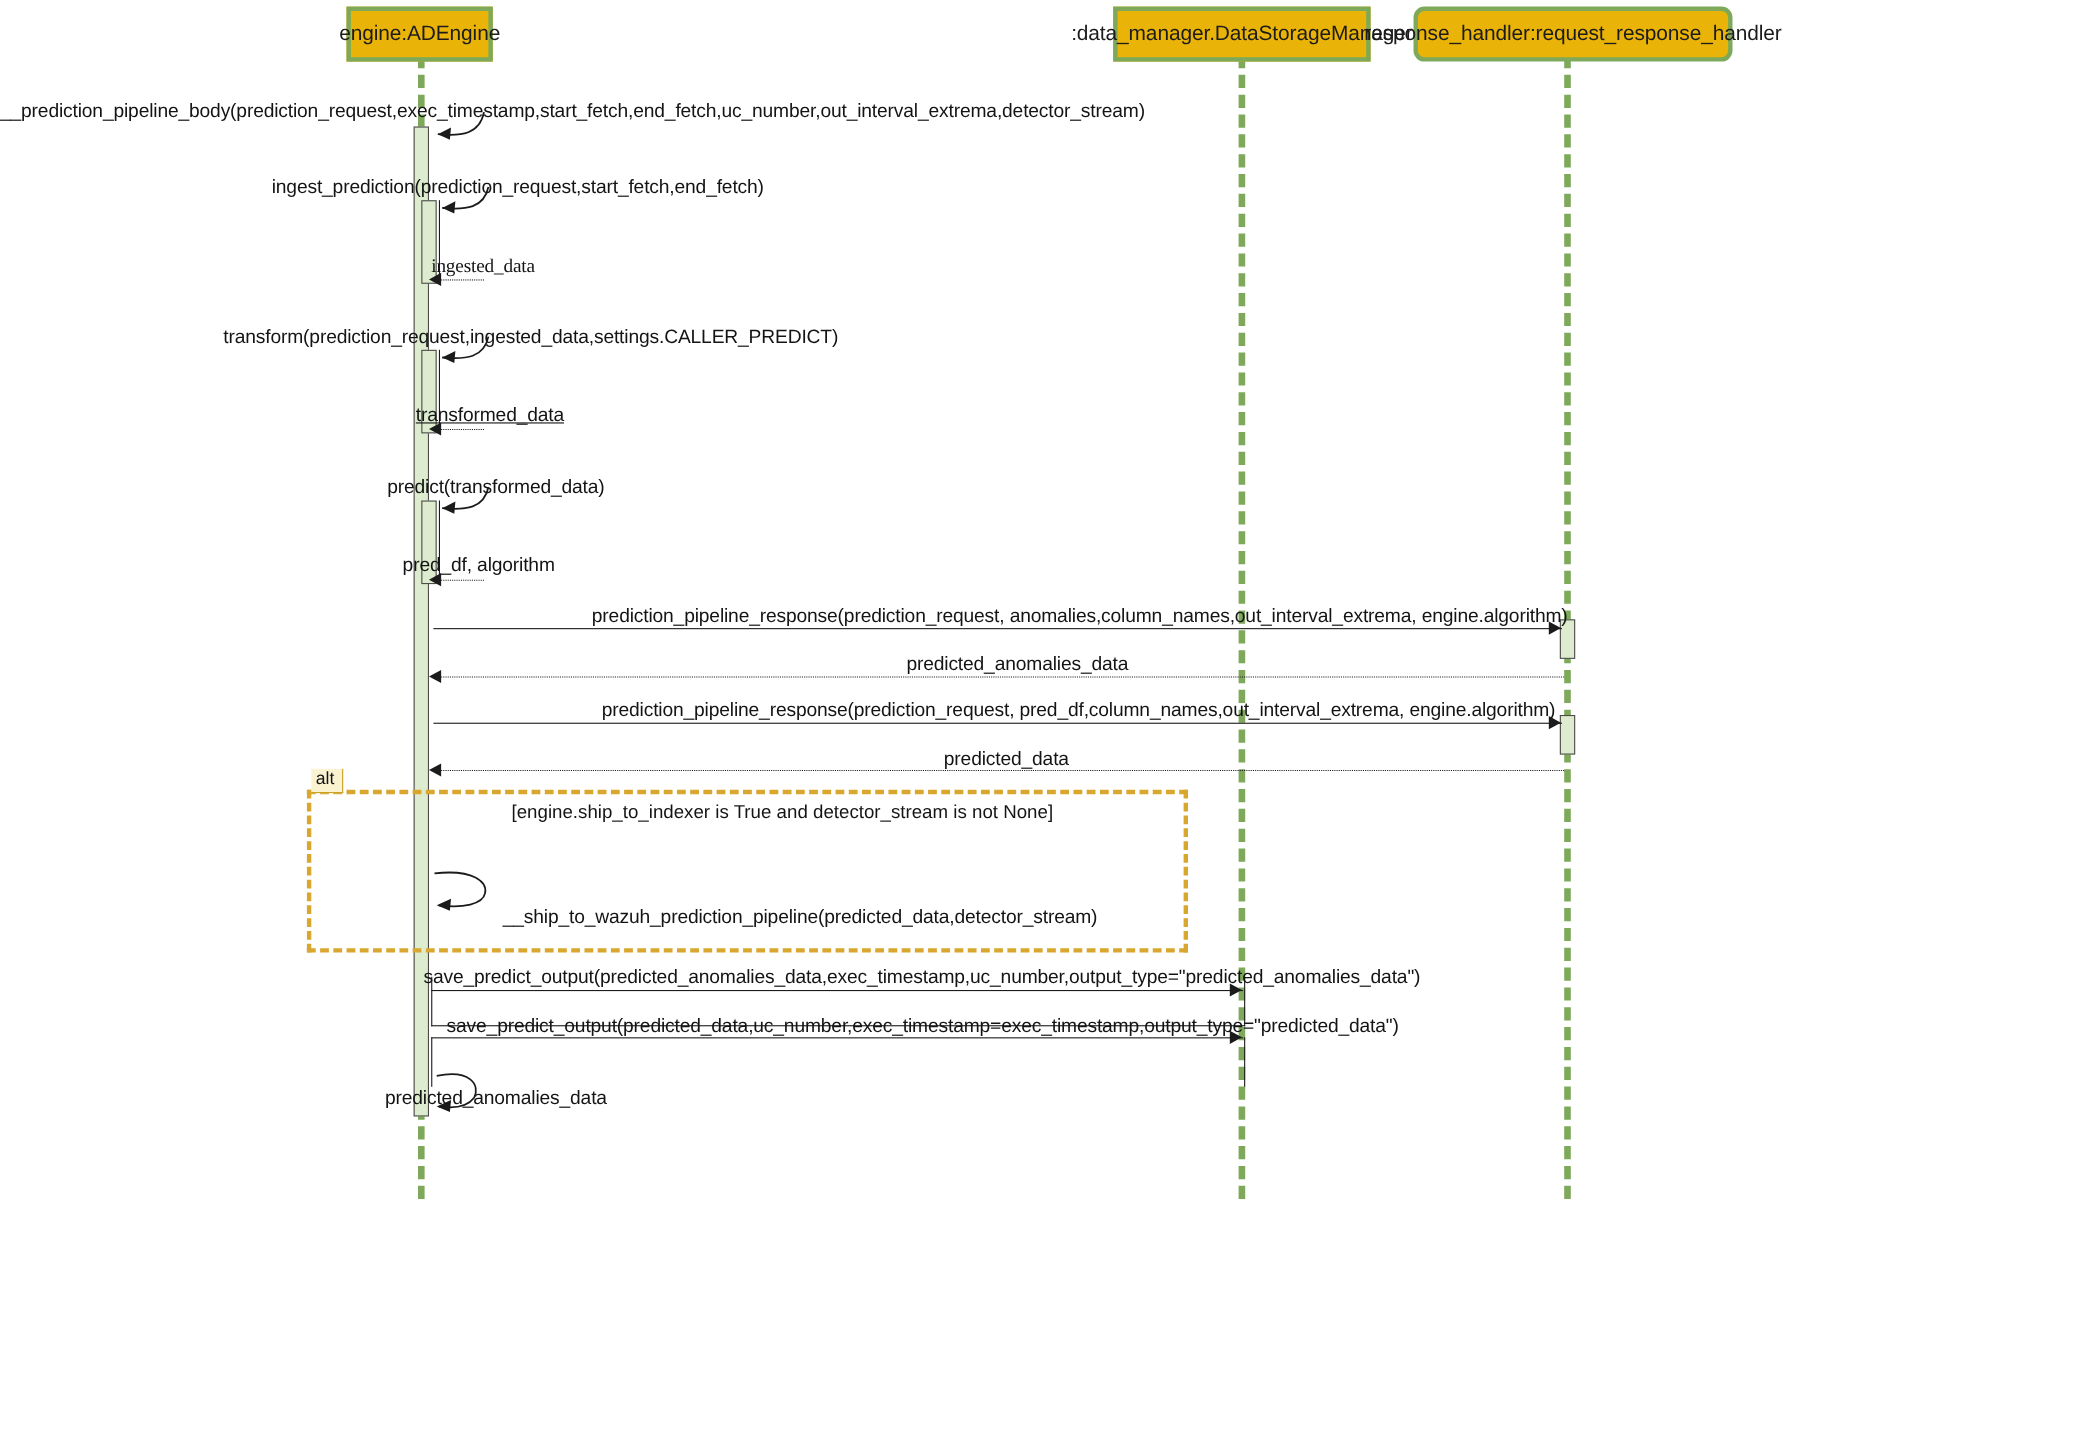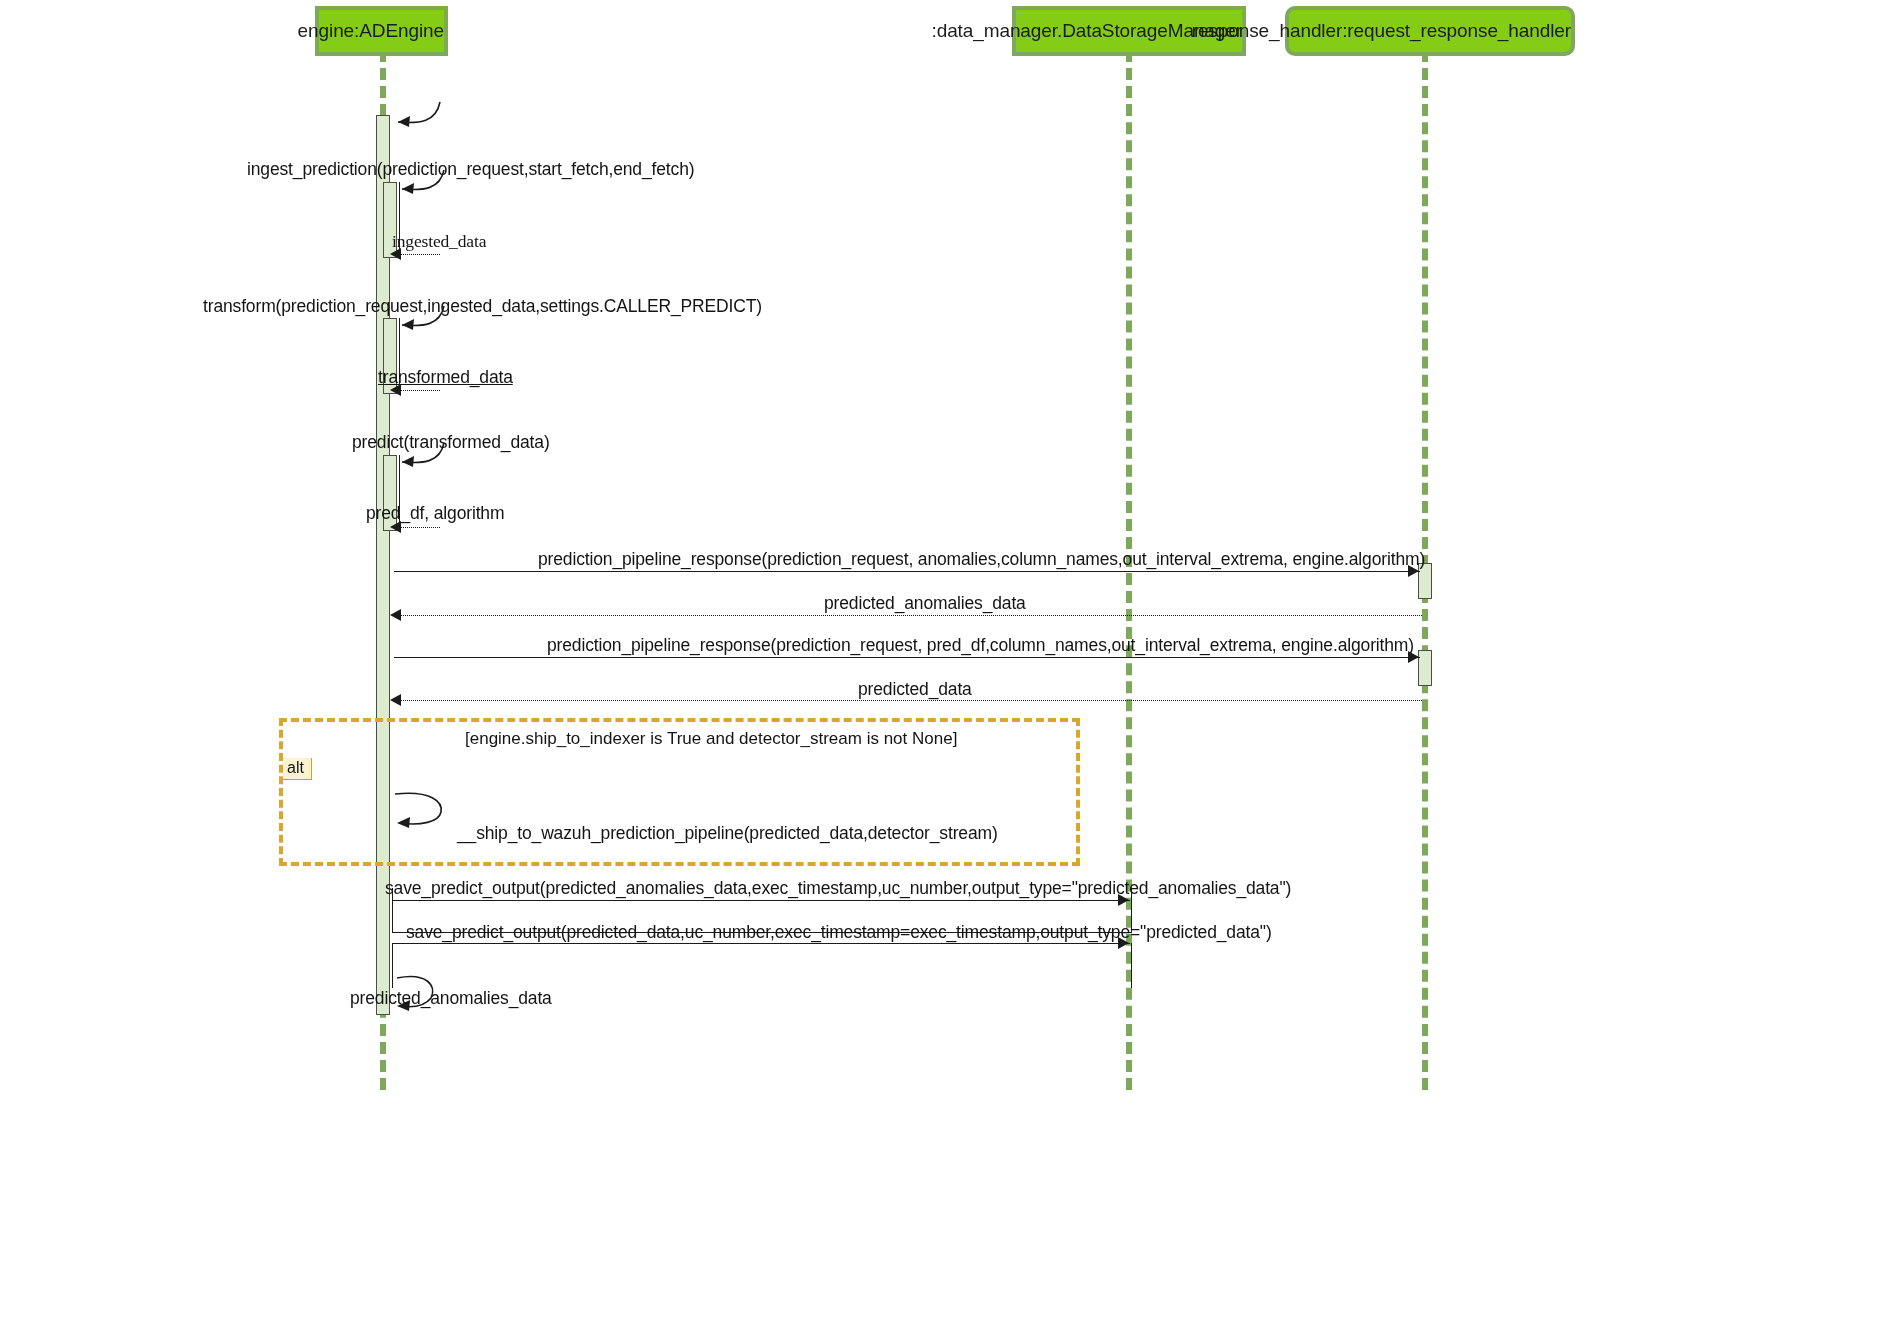--- a/index.html
+++ b/index.html
@@ -17,26 +17,26 @@
     width: 1887px;
     height: 1323px;
     background: #ffffff;
     overflow: hidden;
   }
 
   
   .participant {
     position: absolute;
     box-sizing: border-box;
-    background: #84cc16;
+    background: #eab308;
     border: 4px solid #7EA95A;
     height: 50px;
     display: flex;
     align-items: center;
-    justify-content: flex-end;
+    justify-content: center;
     white-space: nowrap;
   }
   .participant .plabel {
     font-size: 19px;
     color: #1c1c1c;
     letter-spacing: -0.1px;
   }
 
   
   .lifeline {
@@ -152,20 +152,21 @@
   <div class="activation lvl2" style="left:383px; top:455px; height:76px;"></div>
 
   <div class="activation" style="left:1418px; top:563px; height:36px;"></div>
   <div class="activation" style="left:1418px; top:650px; height:36px;"></div>
 
   <div class="activation" style="left:1122px; top:886px; height:4px; width:14px; border:none; background:transparent;"></div>
 
   <div style="position:absolute; left:392px; top:888px; width:740px; height:45px; border:1.5px solid #1b1b1b; border-top:none; box-sizing:border-box;"></div>
   <div style="position:absolute; left:392px; top:943px; width:740px; height:45px; border:1.5px solid #1b1b1b; border-top:none; border-bottom:none; box-sizing:border-box;"></div>
 
+  <div class="msgtext" style="left:0px; top:90px;">__prediction_pipeline_body(prediction_request,exec_timestamp,start_fetch,end_fetch,uc_number,out_interval_extrema,detector_stream)</div>
   <svg class="selfloop" style="left:390px; top:100px; width:60px; height:30px;">
     <path d="M 50 2 C 46 22, 30 24, 8 22" stroke="#1b1b1b" stroke-width="1.6" fill="none"></path>
     <polygon points="8,22 20,16 19,27" fill="#1b1b1b"></polygon>
   </svg>
 
   <div class="msgtext" style="left:247px; top:159px;">ingest_prediction(prediction_request,start_fetch,end_fetch)</div>
   <svg class="selfloop" style="left:396px; top:168px; width:60px; height:30px;">
     <path d="M 48 2 C 44 21, 28 23, 6 21" stroke="#1b1b1b" stroke-width="1.6" fill="none"></path>
     <polygon points="6,21 18,15 17,26" fill="#1b1b1b"></polygon>
   </svg>
@@ -207,21 +208,21 @@
 
   <div class="msgtext" style="left:547px; top:635px;">prediction_pipeline_response(prediction_request, pred_df,column_names,out_interval_extrema, engine.algorithm)</div>
   <div class="msgline" style="left:394px; top:657px; width:1026px;"></div>
   <div class="arrowR" style="left:1408px; top:651px;"></div>
 
   <div class="msgtext" style="left:858px; top:679px;">predicted_data</div>
   <div class="msgline dotted" style="left:396px; top:700px; width:1026px;"></div>
   <div class="arrowL" style="left:390px; top:694px;"></div>
 
   <div class="fragment" style="left:279px; top:718px; width:801px; height:148px;"></div>
-  <div class="fragment-label" style="left:283px; top:758px;">alt</div>
+  <div class="fragment-label" style="left:283px; top:699px;">alt</div>
   <div class="guard" style="left:465px; top:729px;">[engine.ship_to_indexer is True and detector_stream is not None]</div>
 
   <svg class="selfloop" style="left:391px; top:790px; width:60px; height:40px;">
     <path d="M 4 4 C 40 0, 52 12, 50 22 C 48 32, 30 36, 8 33" stroke="#1b1b1b" stroke-width="1.6" fill="none"></path>
     <polygon points="6,33 19,27 18,38" fill="#1b1b1b"></polygon>
   </svg>
   <div class="msgtext" style="left:457px; top:823px;">__ship_to_wazuh_prediction_pipeline(predicted_data,detector_stream)</div>
 
   <div class="msgtext" style="left:385px; top:878px;">save_predict_output(predicted_anomalies_data,exec_timestamp,uc_number,output_type="predicted_anomalies_data")</div>
   <div class="msgline" style="left:392px; top:900px; width:738px;"></div>

